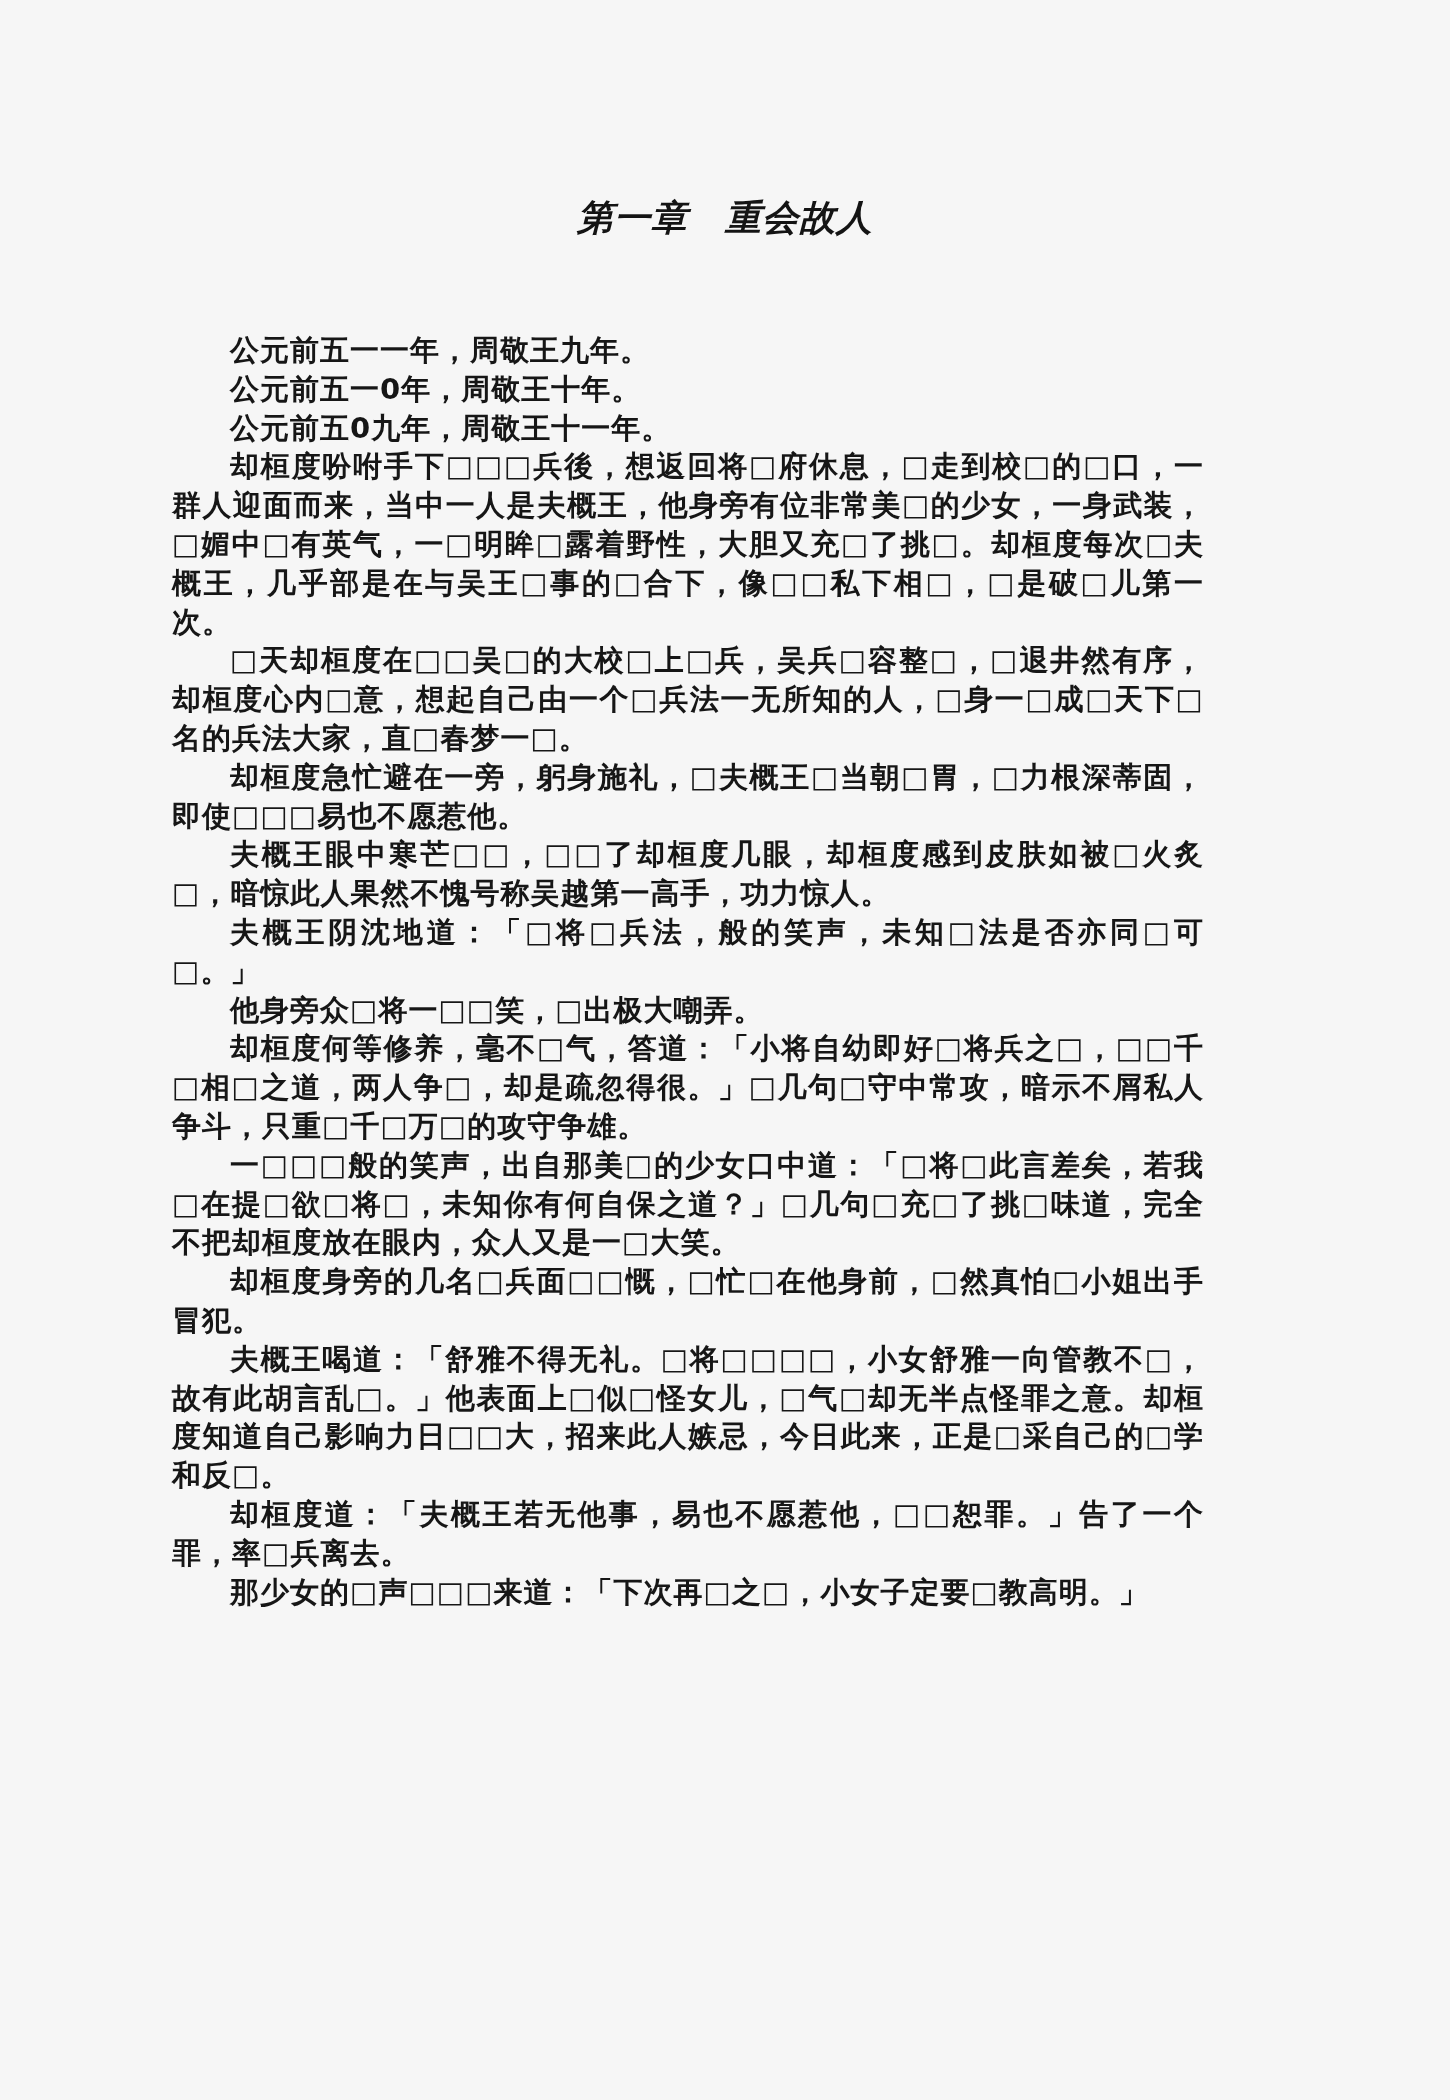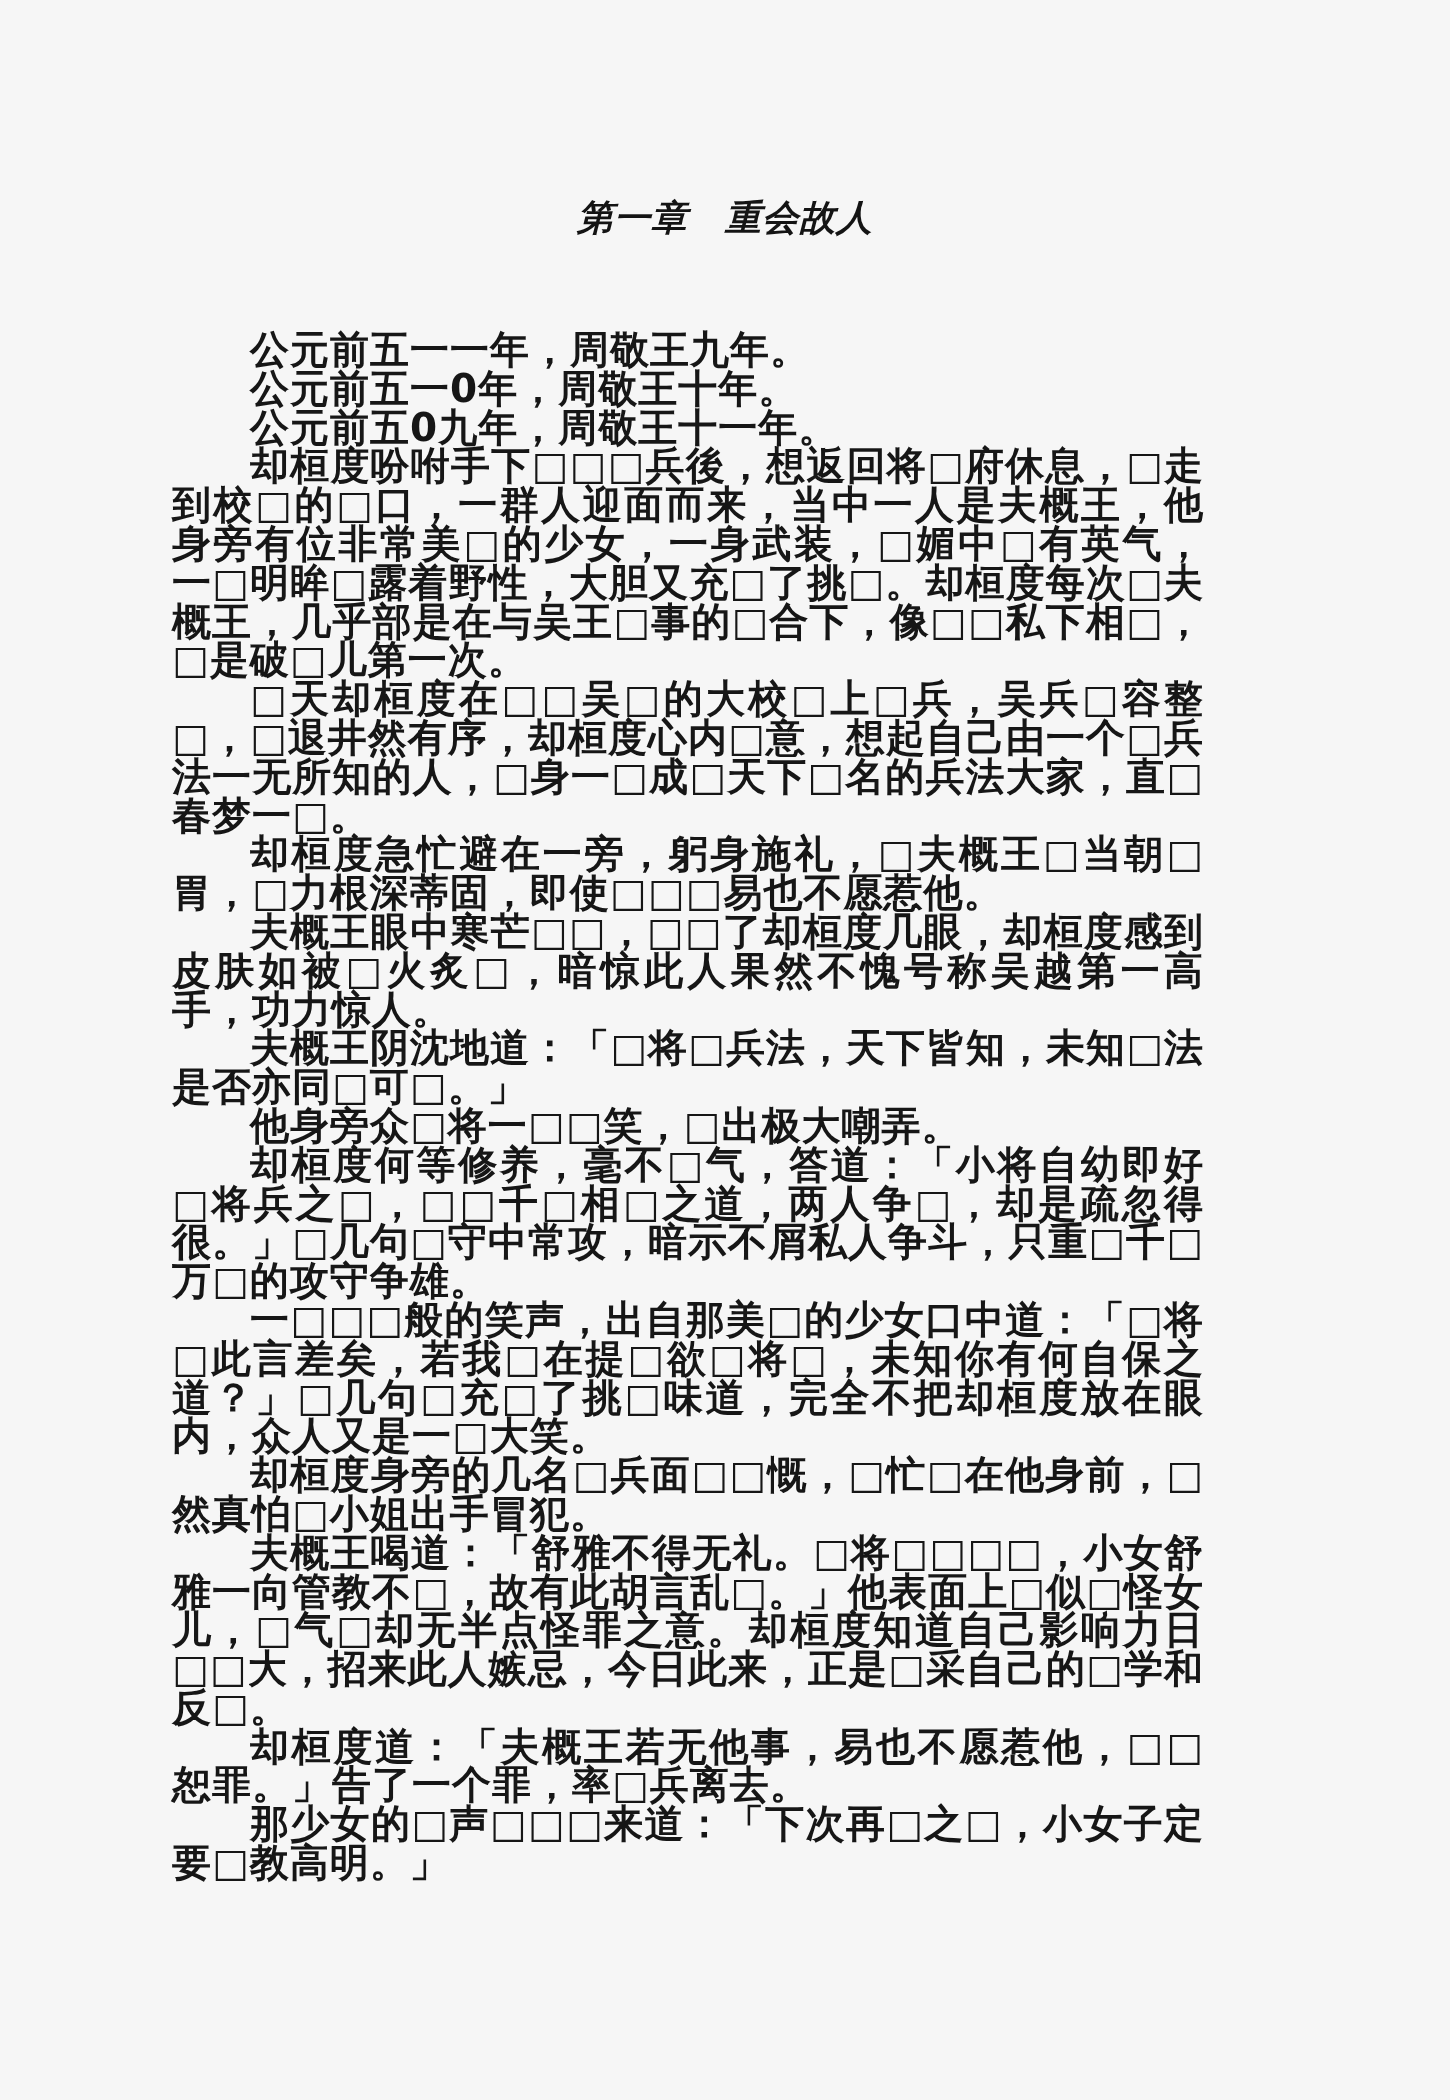--- a/index.html
+++ b/index.html
@@ -30,21 +30,21 @@
     font-weight: 700;
     letter-spacing: 1px;
     color: #141414;
     font-style: italic;
   }
   .chapter-text {
     position: absolute;
     left: 172px;
     top: 331px;
     width: 1032px;
-    font-size: 39px;
+    font-size: 29px;
     line-height: 38.8px;
     font-weight: 600;
     text-align: justify;
     letter-spacing: 1px;
   }
   .chapter-text p {
     margin: 0;
     padding: 0;
     text-indent: 2em;
     word-break: break-all;
@@ -56,21 +56,21 @@
 <div class="page">
   <h1 class="chapter-title">第一章　重会故人</h1>
   <div class="chapter-text">
       <p>公元前五一一年，周敬王九年。</p>
       <p>公元前五一0年，周敬王十年。</p>
       <p>公元前五0九年，周敬王十一年。</p>
       <p>却桓度吩咐手下□□□兵後，想返回将□府休息，□走到校□的□口，一群人迎面而来，当中一人是夫概王，他身旁有位非常美□的少女，一身武装，□媚中□有英气，一□明眸□露着野性，大胆又充□了挑□。却桓度每次□夫概王，几乎部是在与吴王□事的□合下，像□□私下相□，□是破□儿第一次。</p>
       <p>□天却桓度在□□吴□的大校□上□兵，吴兵□容整□，□退井然有序，却桓度心内□意，想起自己由一个□兵法一无所知的人，□身一□成□天下□名的兵法大家，直□春梦一□。</p>
       <p>却桓度急忙避在一旁，躬身施礼，□夫概王□当朝□胃，□力根深蒂固，即使□□□易也不愿惹他。</p>
       <p>夫概王眼中寒芒□□，□□了却桓度几眼，却桓度感到皮肤如被□火炙□，暗惊此人果然不愧号称吴越第一高手，功力惊人。</p>
-      <p>夫概王阴沈地道：「□将□兵法，天下皆知，未知□法是否亦同□可□。」</p>
+      <p>夫概王阴沈地道：「□将□兵法，般的笑声，未知□法是否亦同□可□。」</p>
       <p>他身旁众□将一□□笑，□出极大嘲弄。</p>
       <p>却桓度何等修养，毫不□气，答道：「小将自幼即好□将兵之□，□□千□相□之道，两人争□，却是疏忽得很。」□几句□守中常攻，暗示不屑私人争斗，只重□千□万□的攻守争雄。</p>
       <p>一□□□般的笑声，出自那美□的少女口中道：「□将□此言差矣，若我□在提□欲□将□，未知你有何自保之道？」□几句□充□了挑□味道，完全不把却桓度放在眼内，众人又是一□大笑。</p>
       <p>却桓度身旁的几名□兵面□□慨，□忙□在他身前，□然真怕□小姐出手冒犯。</p>
       <p>夫概王喝道：「舒雅不得无礼。□将□□□□，小女舒雅一向管教不□，故有此胡言乱□。」他表面上□似□怪女儿，□气□却无半点怪罪之意。却桓度知道自己影响力日□□大，招来此人嫉忌，今日此来，正是□采自己的□学和反□。</p>
       <p>却桓度道：「夫概王若无他事，易也不愿惹他，□□恕罪。」告了一个罪，率□兵离去。</p>
       <p>那少女的□声□□□来道：「下次再□之□，小女子定要□教高明。」</p>
     </div>
 </div>
 

